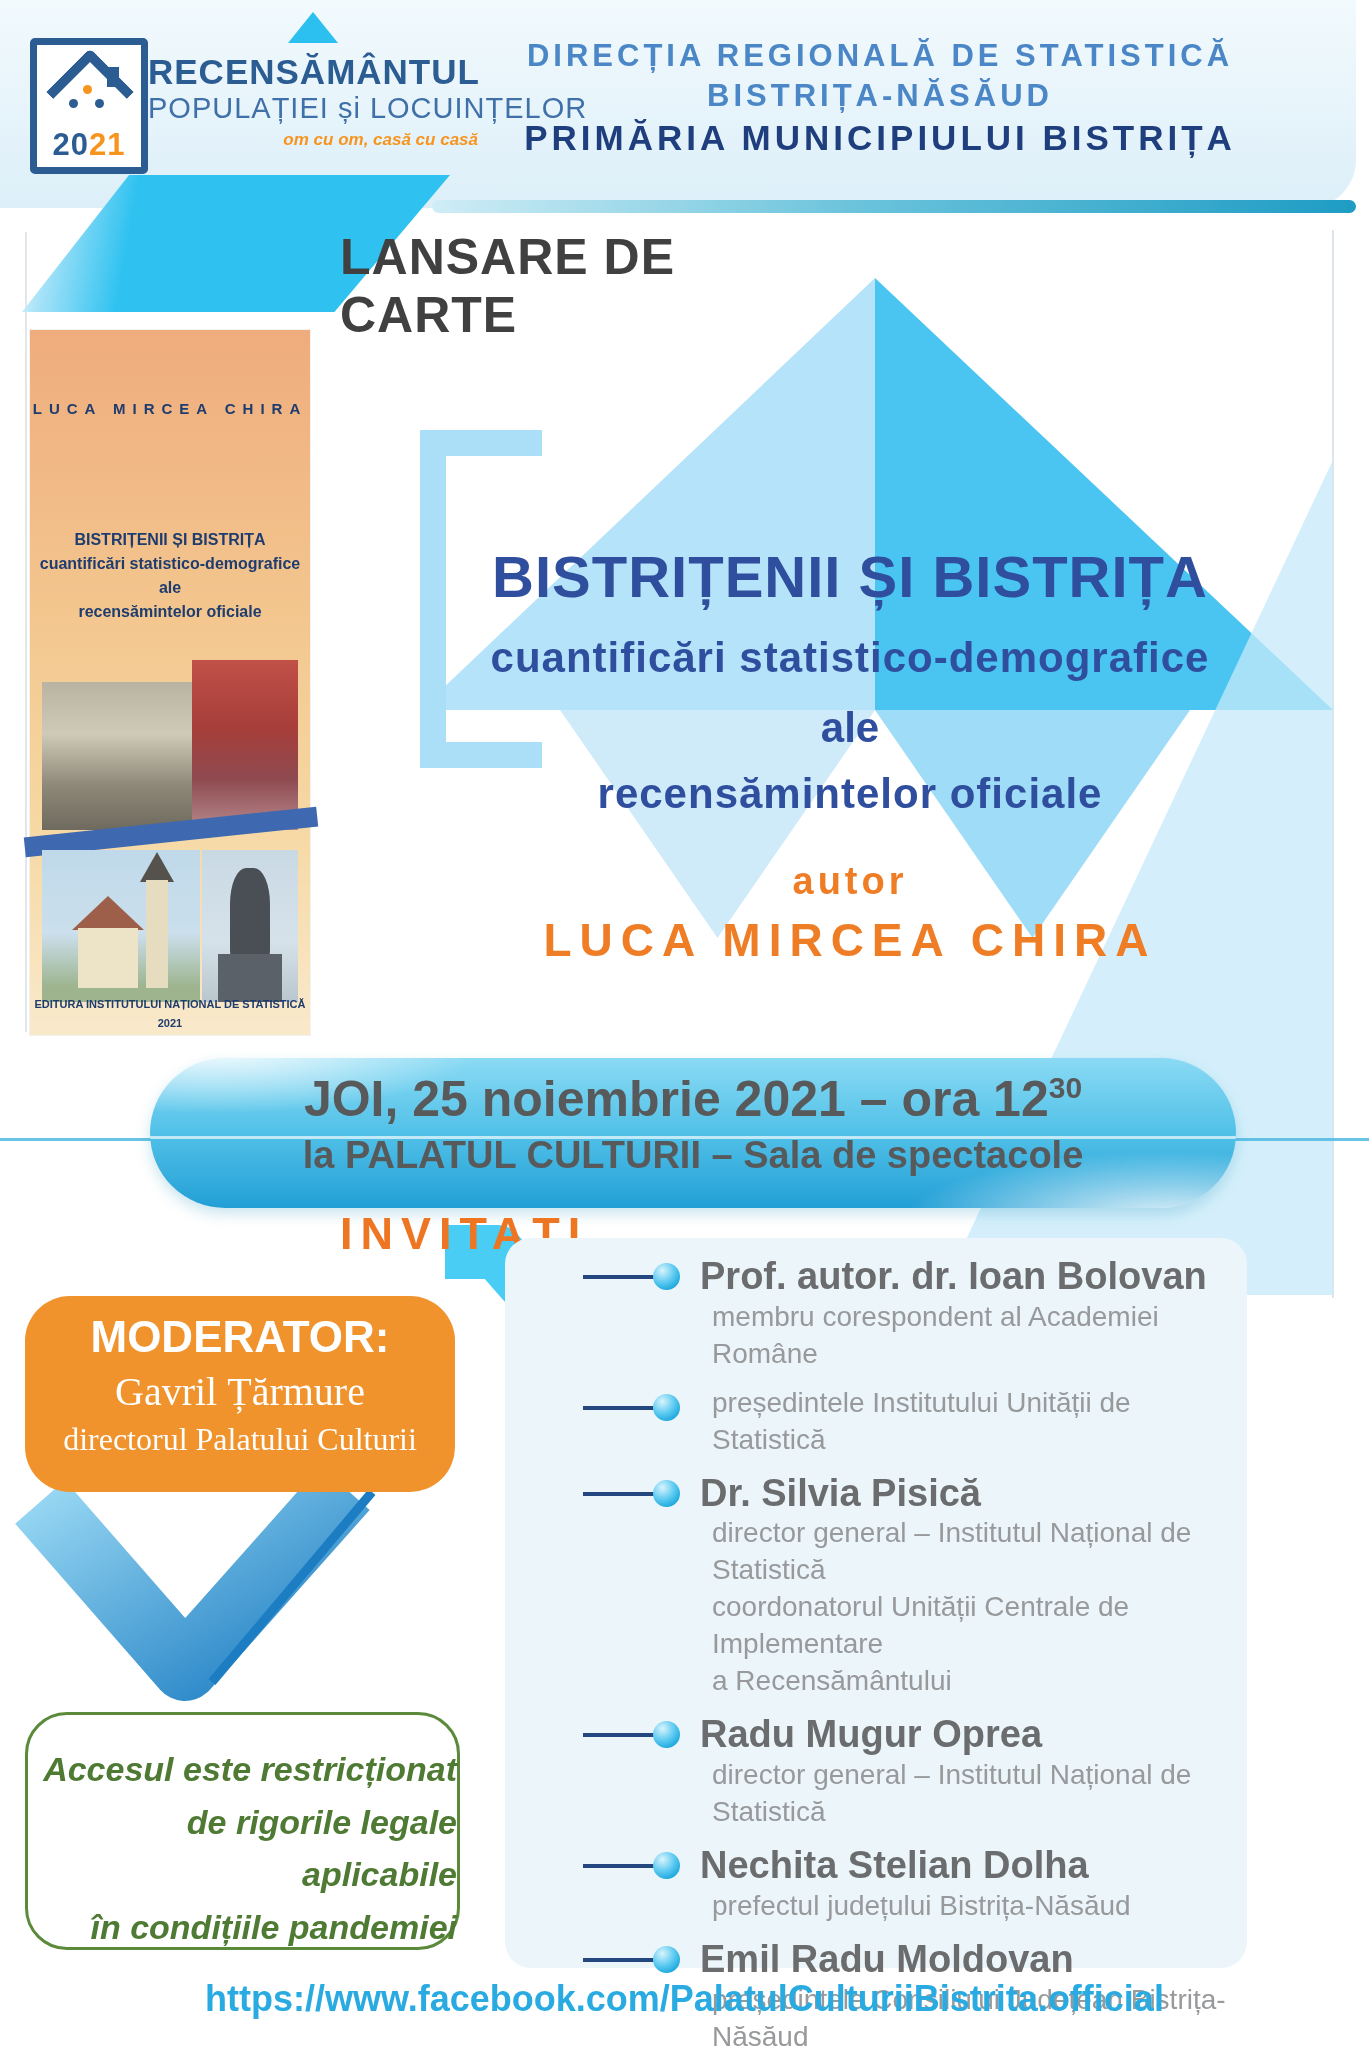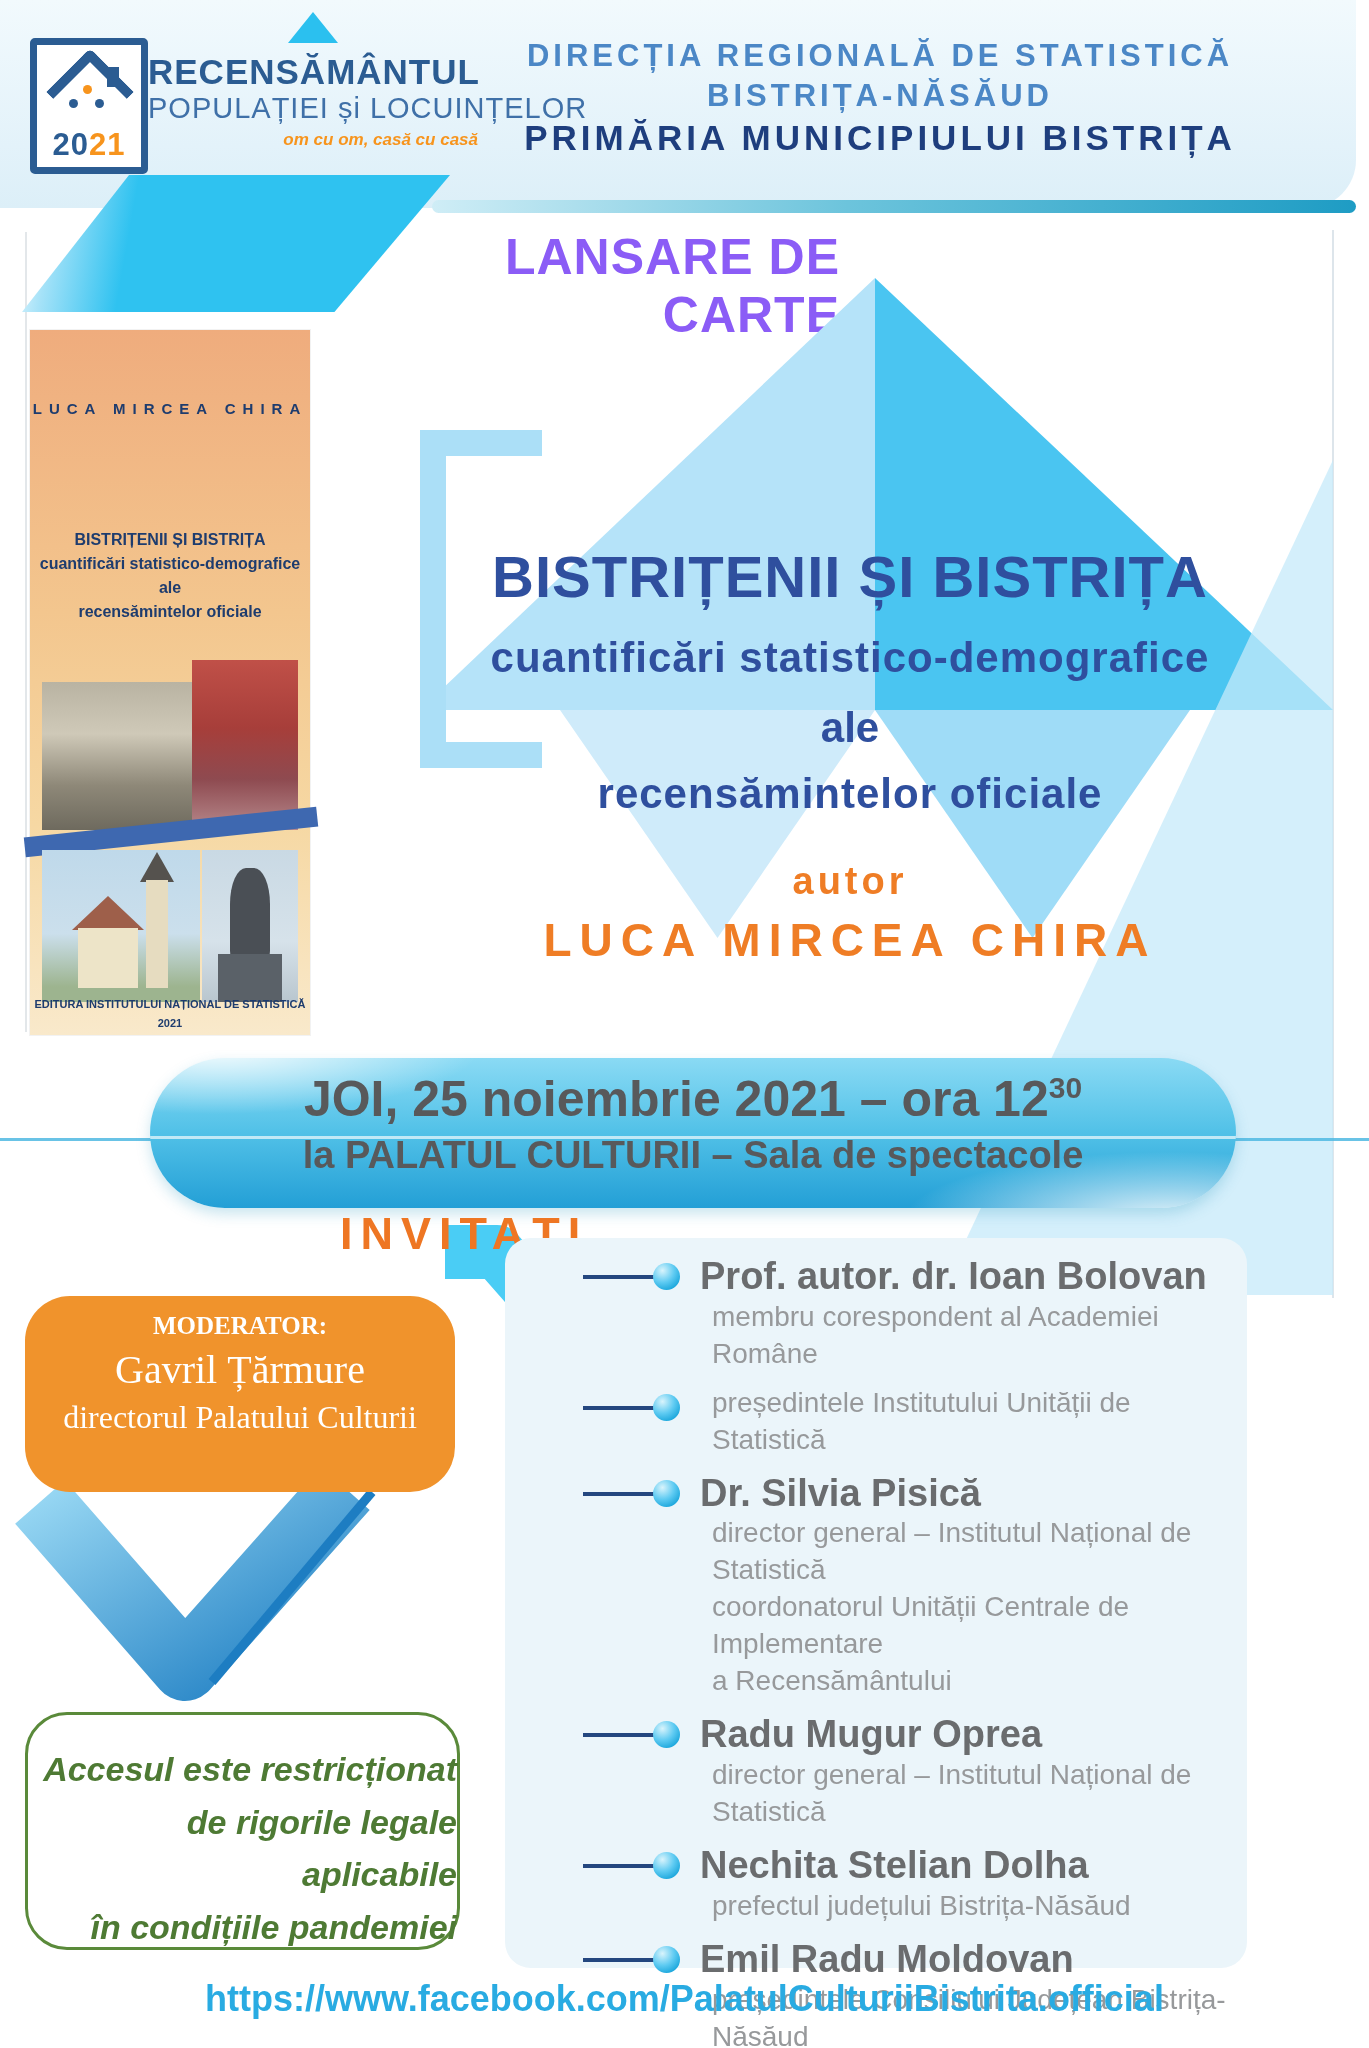--- a/index.html
+++ b/index.html
@@ -32,22 +32,22 @@
   .org-block{left:440px;top:36px;width:880px;text-align:center;}
   .org-l1,.org-l2{font-size:31px;font-weight:bold;color:#4B87C6;letter-spacing:4px;line-height:1.28;}
   .org-l3{font-size:35px;font-weight:bold;color:#1E3E7E;letter-spacing:4px;line-height:1.3;}
 
   
   .left-vline{left:25px;top:232px;width:2px;height:800px;background:#E3E7EA;}
   .right-vline{left:1332px;top:230px;width:2px;height:1068px;background:#DDE5EB;}
   .cyan-parallelogram{left:22px;top:175px;width:428px;height:137px;
     background:linear-gradient(100deg,#EFFAFE 0%,#A5E2F8 9%,#2FC2F0 26%,#2FC2F0 100%);
     clip-path:polygon(25% 0,100% 0,73% 100%,0 100%);}
-  .kicker{left:340px;top:228px;width:500px;text-align:right;
-    font-size:50px;font-weight:bold;color:#8b5cf6;letter-spacing:1px;}
+  .kicker{left:340px;top:228px;width:500px;text-align:left;
+    font-size:50px;font-weight:bold;color:#404040;letter-spacing:1px;}
 
   .tri{position:absolute;}
   .t-left{left:420px;top:278px;width:455px;height:432px;background:#B5E3F9;
     clip-path:polygon(100% 0,0 100%,100% 100%);}
   .t-right{left:875px;top:278px;width:458px;height:432px;background:#4AC5F1;
     clip-path:polygon(0 0,0 100%,100% 100%);}
   .t-left2{left:560px;top:710px;width:315px;height:228px;background:#CFEBFA;
     clip-path:polygon(0 0,100% 0,50% 100%);}
   .t-right2{left:875px;top:710px;width:315px;height:228px;background:#9FDCF7;
     clip-path:polygon(0 0,100% 0,50% 100%);}
@@ -116,21 +116,21 @@
   .guest-name{font-size:38px;font-weight:bold;color:#6A6C6E;line-height:1.18;}
   .guest-role{font-size:28px;color:#97999B;line-height:1.32;padding-left:12px;white-space:pre-line;}
   .pin-line{position:absolute;left:78px;top:21px;width:74px;height:4px;background:#24477F;}
   .pin-dot{position:absolute;left:148px;top:9px;width:27px;height:27px;border-radius:50%;
     background:radial-gradient(circle at 35% 28%,#D9F4FC 0%,#5FCBF2 45%,#0FA0D8 85%);}
 
   
   .ribbon-svg{left:0;top:0;}
   .moderator{left:25px;top:1296px;width:430px;height:196px;background:#F0932C;border-radius:45px;
     text-align:center;color:#ffffff;box-sizing:border-box;padding-top:16px;}
-  .mod-label{font-size:25px;font-weight:bold;font-family:Liberation Serif, serif;}
+  .mod-label{font-size:44px;font-weight:bold;}
   .mod-name{font-family:"Liberation Serif",serif;font-size:40px;margin-top:6px;}
   .mod-role{font-family:"Liberation Serif",serif;font-size:32px;margin-top:6px;}
   .notice{left:25px;top:1712px;width:435px;height:238px;background:#ffffff;
     border:3px solid #5A8A3A;border-radius:42px;box-sizing:border-box;
     text-align:right;padding-top:28px;font-weight:bold;}
   .notice-line{font-size:34px;font-style:italic;color:#4E7A34;line-height:1.55;}
 
   
   .footer-url{left:0;top:1978px;width:1369px;text-align:center;font-size:36px;font-weight:bold;
     color:#29ABE2;text-decoration:none;display:block;}

